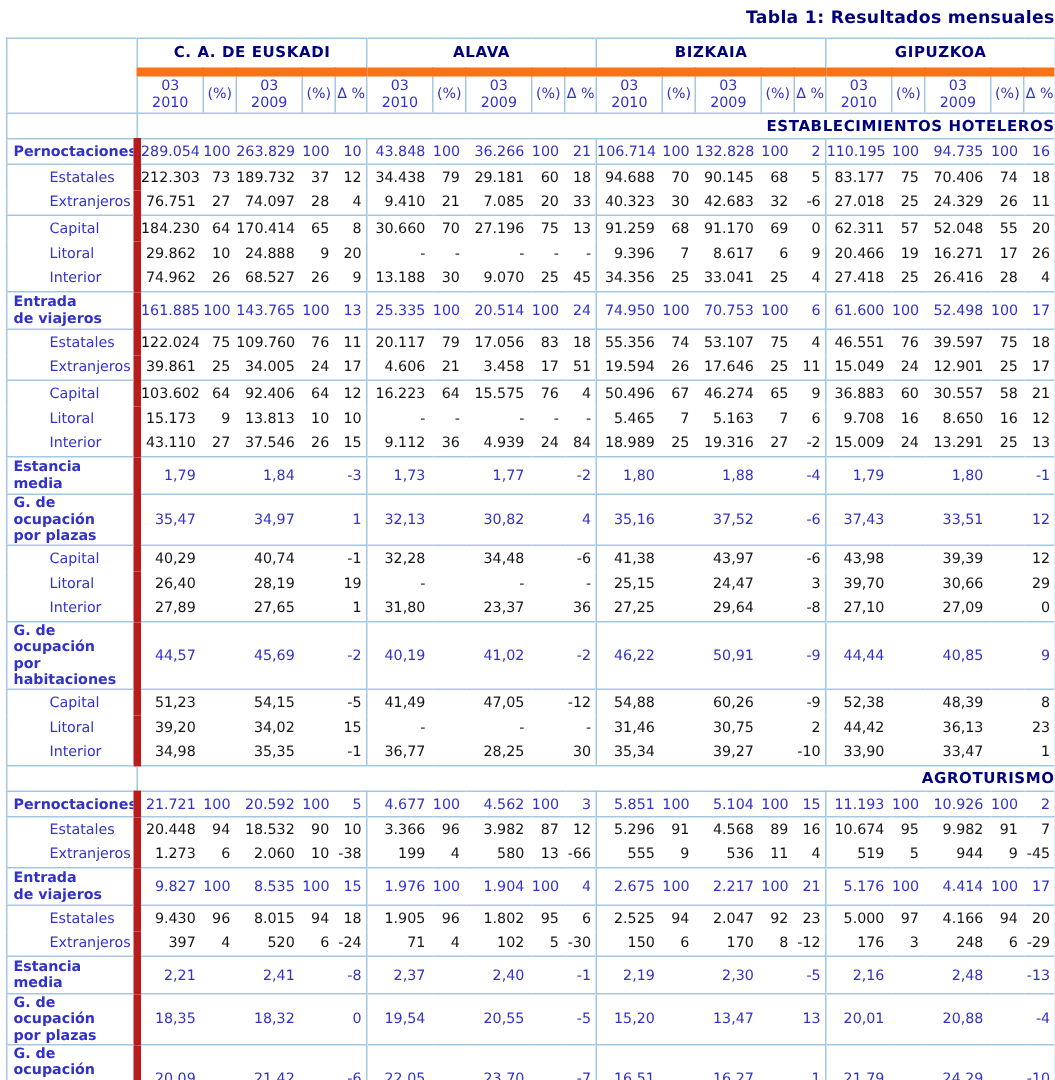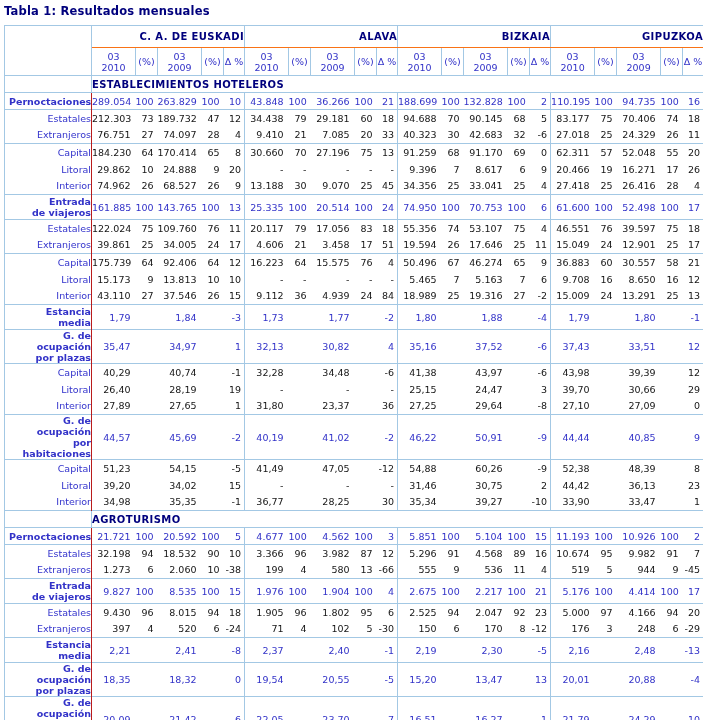--- a/index.html
+++ b/index.html
@@ -3,57 +3,57 @@
 <meta charset="utf-8">
 <style>
   * { box-sizing: border-box; }
   html, body {
     margin: 0; padding: 0; background: #ffffff;
     width: 703px; height: 720px; overflow: hidden;
     font-family: "DejaVu Sans", "Liberation Sans", sans-serif;
   }
   .title {
     color: #00007D; font-weight: bold; font-size: 11.5px;
-    padding: 4px 0 7px 4px; letter-spacing: .2px;
+    padding: 4px 0 7px 4px; letter-spacing: .2px; text-align: right;
   }
   table.results {
     border-collapse: collapse; table-layout: fixed;
     width: 695px; margin-left: 4px;
     border: 1px solid #A3C8E4;
   }
   col.lab { width: 87px; }
   col.v   { width: 44px; }
   col.p   { width: 22px; }
   col.d   { width: 21px; }
   th, td {
     font-size: 9.5px; line-height: 11px; padding: 0;
     font-weight: normal; overflow: hidden; vertical-align: middle;
   }
   th.corner { border-right: 1px solid #A3C8E4; border-bottom: 1px solid #A3C8E4; }
   th.region {
-    color: #00007D; font-weight: bold; font-size: 10px; text-align: right;
-    height: 22px; border-left: 1px solid #A3C8E4; border-bottom: 1px solid #f97316;
+    color: #00007D; font-weight: bold; font-size: 10px; text-align: center;
+    height: 22px; border-left: 1px solid #A3C8E4; border-bottom: 6px solid #f97316;
     letter-spacing: .4px;
   }
   th.sub {
     color: #3232C8; white-space: pre-line;
     height: 28px; border-left: 1px solid #A3C8E4; border-bottom: 1px solid #A3C8E4;
   }
   tr.band td {
-    color: #00007D; font-weight: bold; font-size: 10px; text-align: left;
+    color: #00007D; font-weight: bold; font-size: 10px; text-align: right;
     height: 17px; border-top: 1px solid #A3C8E4; border-bottom: 1px solid #A3C8E4;
     letter-spacing: .4px;
   }
   tr.band td.lab { border-right: 1px solid #A3C8E4; }
   tbody td { height: 17px; }
   td.lab {
-    border-right: 1px solid #b91c1c; padding-left: 4px;
-    color: #00007D; font-weight: bold; white-space: pre-line; text-align: right;
+    border-right: 5px solid #b91c1c; padding-left: 4px;
+    color: #00007D; font-weight: bold; white-space: pre-line; text-align: left;
   }
-  tr.subrow td.lab { color: #3333CC; font-weight: normal; padding-left: 18px; }
+  tr.subrow td.lab { color: #3333CC; font-weight: normal; padding-left: 28px; }
   tr.boldrow td { color: #3232C8; }
   tr.subrow td { color: #151515; }
   td.c0, td.c2 { text-align: right; padding-right: 5px; }
   td.c1, td.c3 { text-align: right; padding-right: 4px; }
   td.c4 { text-align: right; padding-right: 3px; }
   td.gs { border-left: 1px solid #A3C8E4; }
   tr.sep td { border-top: 1px solid #A3C8E4; }
   tr.tall td { height: 25px; }
 </style>
 </head>
@@ -134,37 +134,37 @@
         <td class="c0 gs">289.054</td>
         <td class="c1">100</td>
         <td class="c2">263.829</td>
         <td class="c3">100</td>
         <td class="c4">10</td>
         <td class="c0 gs">43.848</td>
         <td class="c1">100</td>
         <td class="c2">36.266</td>
         <td class="c3">100</td>
         <td class="c4">21</td>
-        <td class="c0 gs">188.699</td>
+        <td class="c0 gs">106.714</td>
         <td class="c1">100</td>
         <td class="c2">132.828</td>
         <td class="c3">100</td>
         <td class="c4">2</td>
         <td class="c0 gs">110.195</td>
         <td class="c1">100</td>
         <td class="c2">94.735</td>
         <td class="c3">100</td>
         <td class="c4">16</td>
       </tr>
       <tr class="subrow sep">
         <td class="lab">Estatales</td>
         <td class="c0 gs">212.303</td>
         <td class="c1">73</td>
         <td class="c2">189.732</td>
-        <td class="c3">47</td>
+        <td class="c3">37</td>
         <td class="c4">12</td>
         <td class="c0 gs">34.438</td>
         <td class="c1">79</td>
         <td class="c2">29.181</td>
         <td class="c3">60</td>
         <td class="c4">18</td>
         <td class="c0 gs">94.688</td>
         <td class="c1">70</td>
         <td class="c2">90.145</td>
         <td class="c3">68</td>
@@ -332,21 +332,21 @@
         <td class="c3">25</td>
         <td class="c4">11</td>
         <td class="c0 gs">15.049</td>
         <td class="c1">24</td>
         <td class="c2">12.901</td>
         <td class="c3">25</td>
         <td class="c4">17</td>
       </tr>
       <tr class="subrow sep">
         <td class="lab">Capital</td>
-        <td class="c0 gs">175.739</td>
+        <td class="c0 gs">103.602</td>
         <td class="c1">64</td>
         <td class="c2">92.406</td>
         <td class="c3">64</td>
         <td class="c4">12</td>
         <td class="c0 gs">16.223</td>
         <td class="c1">64</td>
         <td class="c2">15.575</td>
         <td class="c3">76</td>
         <td class="c4">4</td>
         <td class="c0 gs">50.496</td>
@@ -638,21 +638,21 @@
         <td class="c3">100</td>
         <td class="c4">15</td>
         <td class="c0 gs">11.193</td>
         <td class="c1">100</td>
         <td class="c2">10.926</td>
         <td class="c3">100</td>
         <td class="c4">2</td>
       </tr>
       <tr class="subrow sep">
         <td class="lab">Estatales</td>
-        <td class="c0 gs">32.198</td>
+        <td class="c0 gs">20.448</td>
         <td class="c1">94</td>
         <td class="c2">18.532</td>
         <td class="c3">90</td>
         <td class="c4">10</td>
         <td class="c0 gs">3.366</td>
         <td class="c1">96</td>
         <td class="c2">3.982</td>
         <td class="c3">87</td>
         <td class="c4">12</td>
         <td class="c0 gs">5.296</td>

